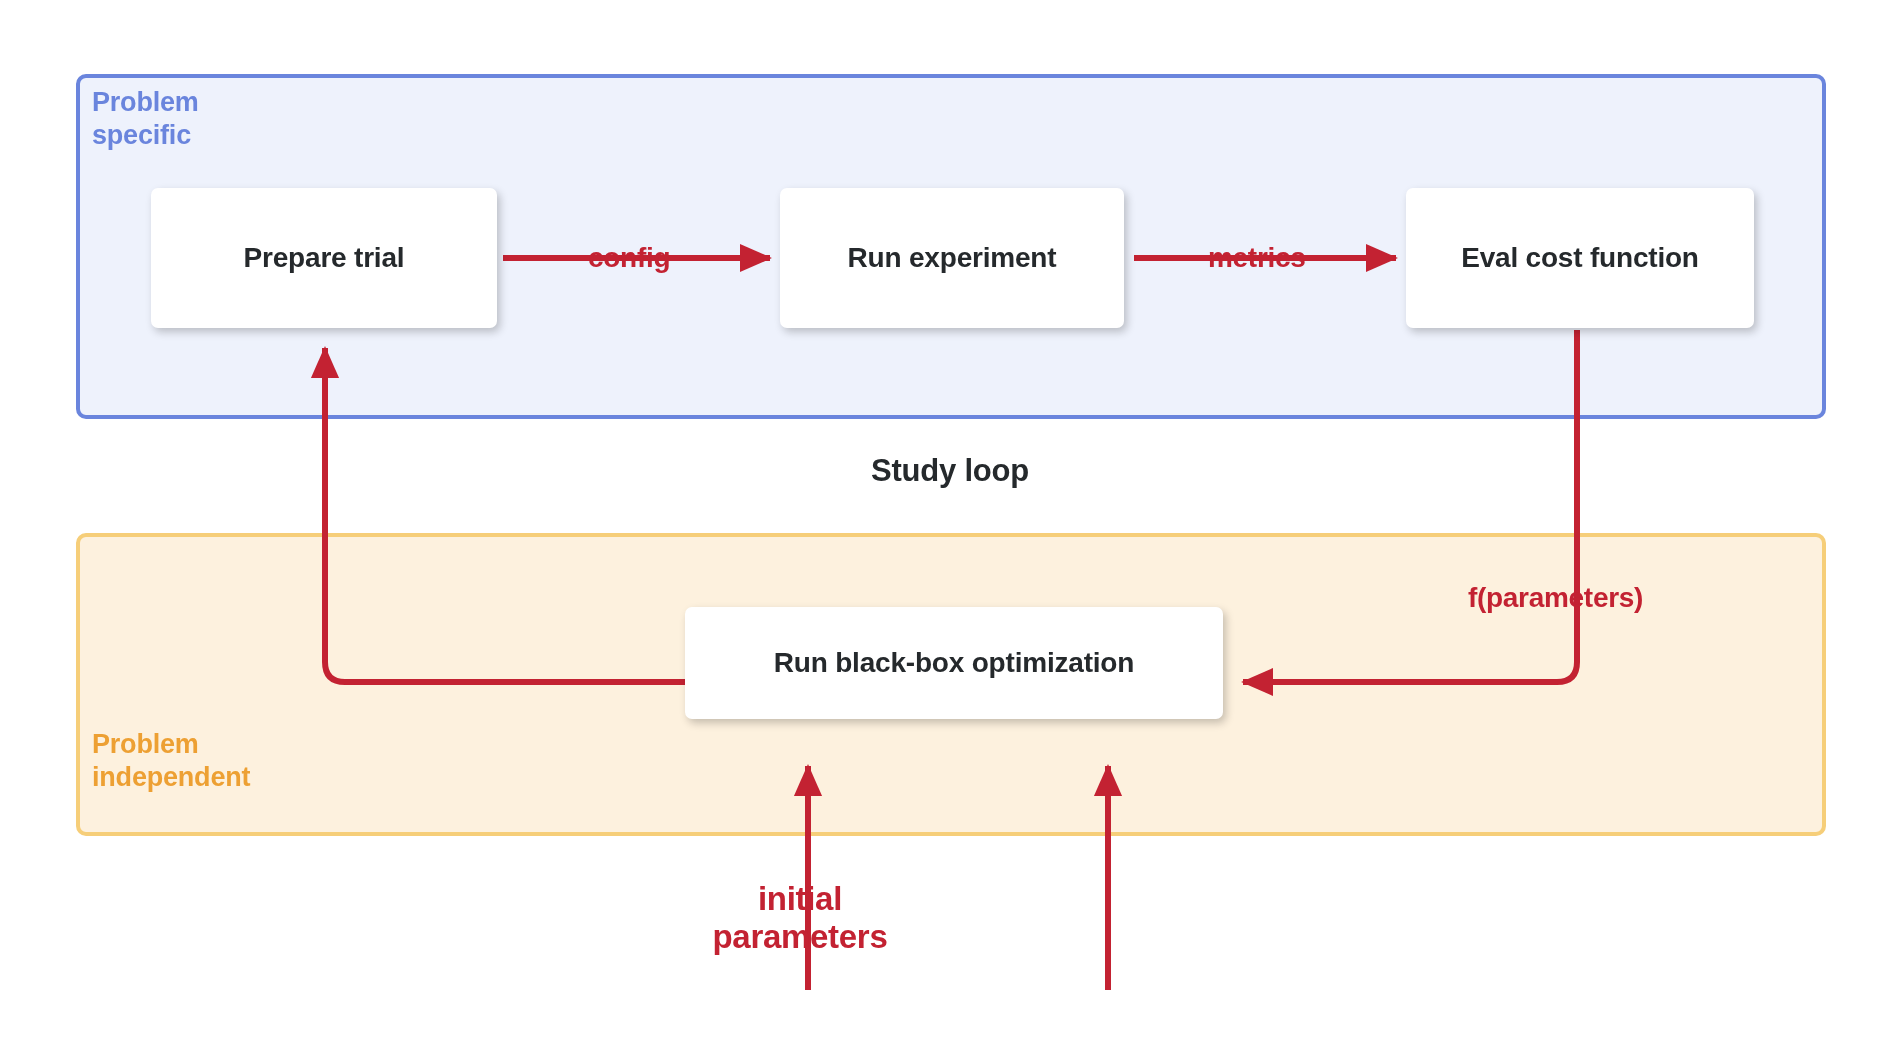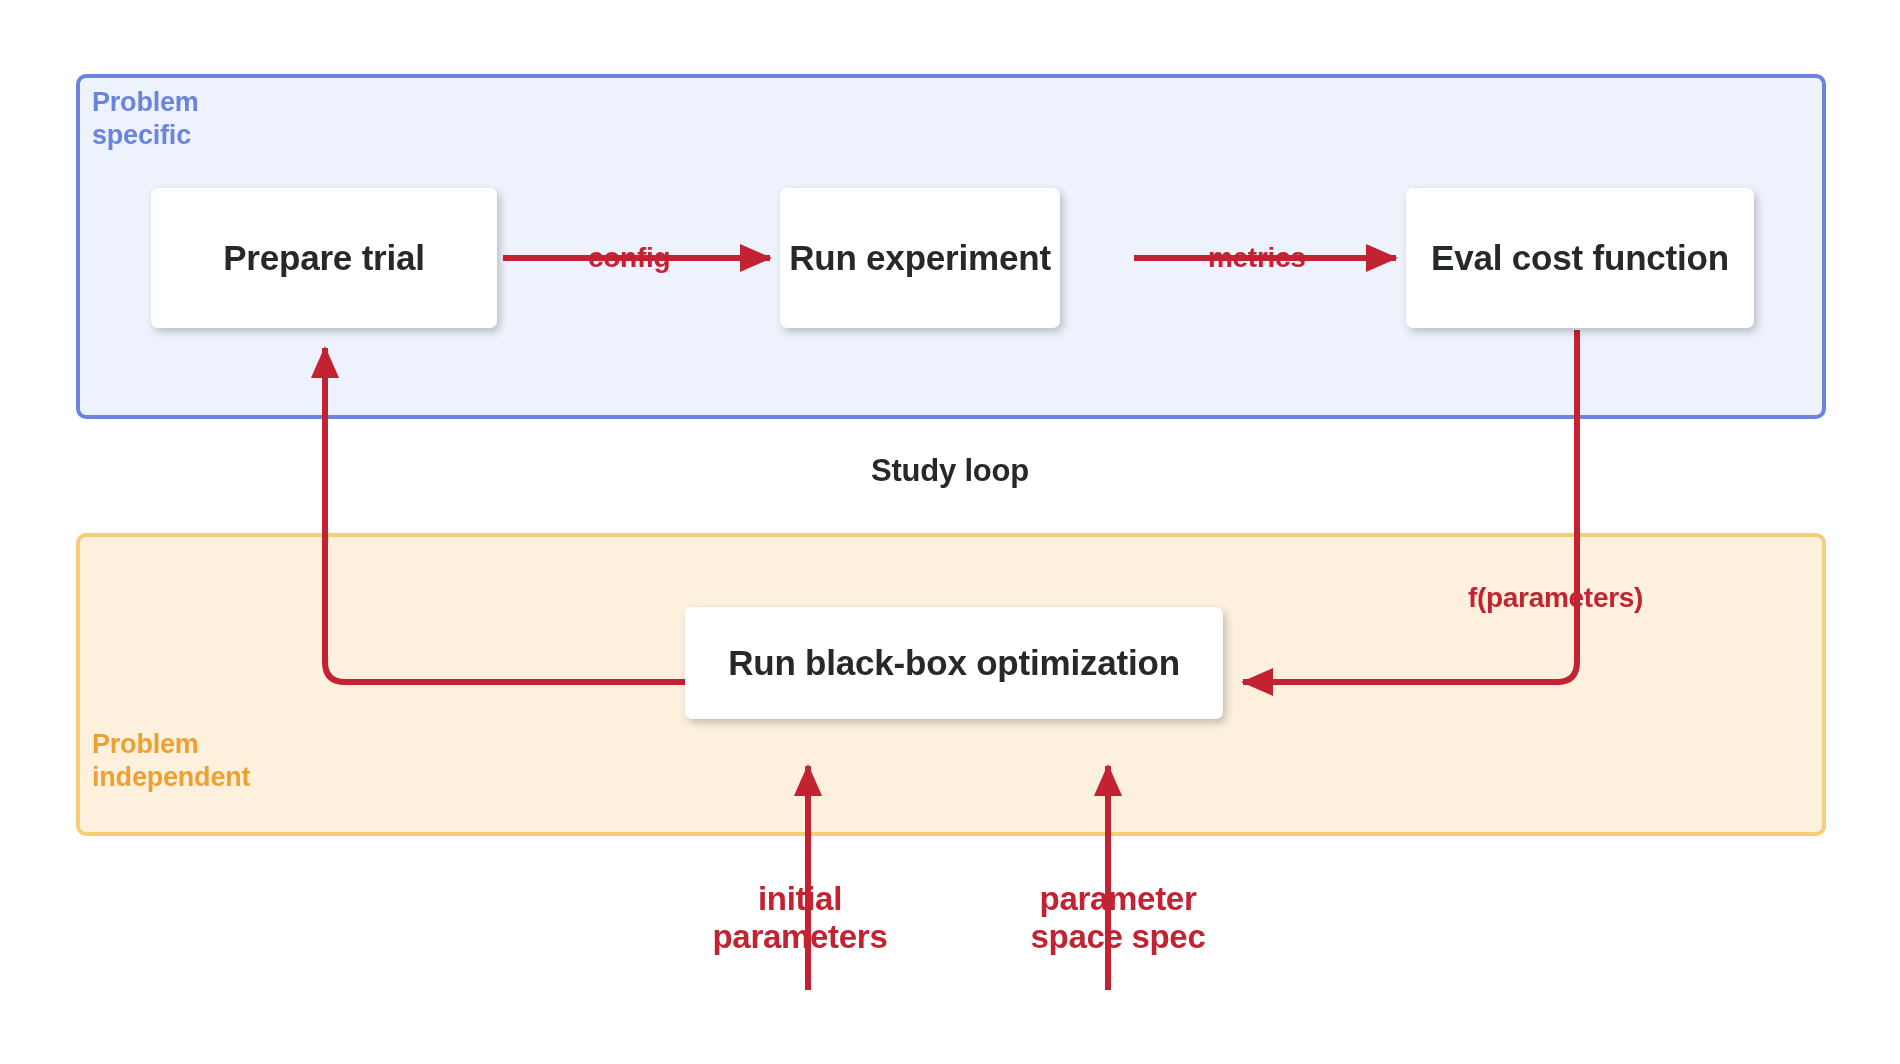--- a/index.html
+++ b/index.html
@@ -65,27 +65,27 @@
     position: absolute;
     box-sizing: border-box;
     background: #ffffff;
     border-radius: 7px;
     box-shadow: 3px 4px 9px rgba(0,0,0,0.22);
     display: flex;
     align-items: center;
     justify-content: center;
     text-align: center;
     font-weight: bold;
-    font-size: 35px;
+    font-size: 28px;
     color: #25292c;
     letter-spacing: -0.2px;
     z-index: 6;
   }
   #node-prepare      { left: 151px;  top: 188px; width: 346px; height: 140px; }
-  #node-run-exp      { left: 780px;  top: 188px; width: 280px; height: 140px; }
+  #node-run-exp      { left: 780px;  top: 188px; width: 344px; height: 140px; }
   #node-eval         { left: 1406px; top: 188px; width: 348px; height: 140px; }
   #node-optimization { left: 685px;  top: 607px; width: 538px; height: 112px; }
 
   
   #edges {
     position: absolute;
     left: 0;
     top: 0;
     width: 1900px;
     height: 1064px;
@@ -177,18 +177,16 @@
   <div class="edge-label inline" id="lbl-config">config</div>
 
   <div class="edge-label inline" id="lbl-metrics">metrics</div>
 
   <div class="edge-label inline" id="lbl-fparams">f(parameters)</div>
 
 
   <div class="edge-label block" id="lbl-initial">initial
 parameters</div>
 
-  <div class="edge-label block" id="lbl-spacespec">parameter
-space spec</div>
 
   <div id="study-loop">Study loop</div>
 
 </div>
 
 </body></html>

